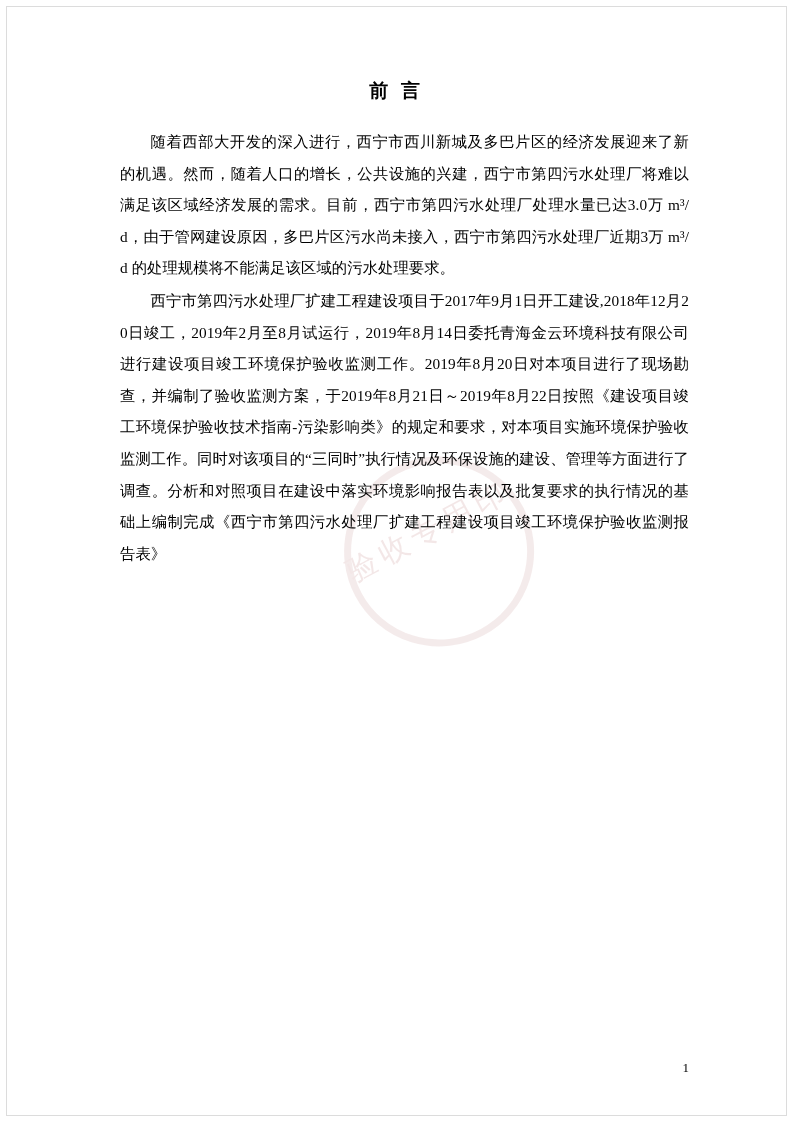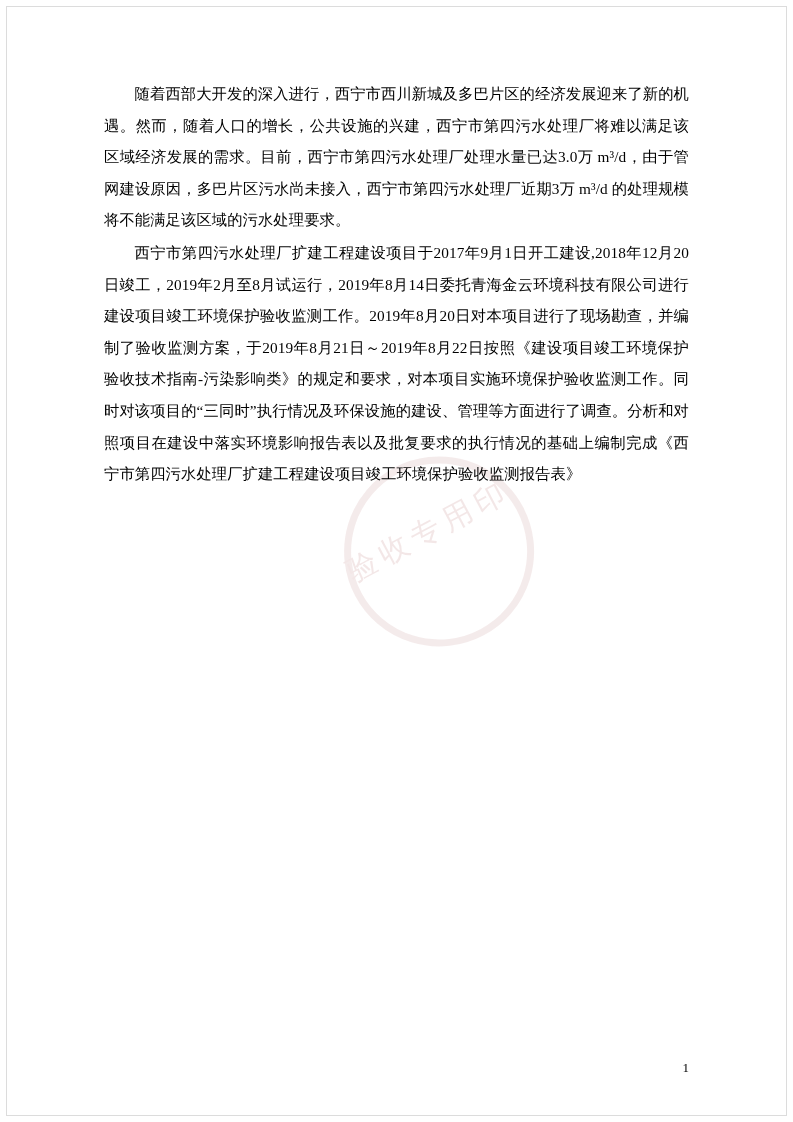--- a/index.html
+++ b/index.html
@@ -40,21 +40,21 @@
     letter-spacing: 4px;
     margin: 0 0 22px 0;
     font-family: "Liberation Serif", "DejaVu Serif", serif;
   }
   .para {
     font-size: 15.3px;
     line-height: 31.6px;
     text-align: justify;
     text-justify: inter-ideograph;
     text-indent: 2em;
-    margin: 0 0 1px 0;
+    margin: 0 0 1px 16px;
     letter-spacing: 0.1px;
     word-break: break-all;
   }
   .watermark {
     position: absolute;
     left: 300px;
     top: 430px;
     width: 300px;
     height: 220px;
     opacity: 0.13;
@@ -96,18 +96,19 @@
 
 <div class="page">
   <div class="page-border"></div>
 
   <div class="watermark">
     <div class="wm-ring"></div>
     <div class="wm-text">验收专用印</div>
   </div>
 
   <div class="content">
+    <h1 class="doc-title">前 言</h1>
     <p class="para">随着西部大开发的深入进行，西宁市西川新城及多巴片区的经济发展迎来了新的机遇。然而，随着人口的增长，公共设施的兴建，西宁市第四污水处理厂将难以满足该区域经济发展的需求。目前，西宁市第四污水处理厂处理水量已达3.0万 m³/d，由于管网建设原因，多巴片区污水尚未接入，西宁市第四污水处理厂近期3万 m³/d 的处理规模将不能满足该区域的污水处理要求。</p>
     <p class="para">西宁市第四污水处理厂扩建工程建设项目于2017年9月1日开工建设,2018年12月20日竣工，2019年2月至8月试运行，2019年8月14日委托青海金云环境科技有限公司进行建设项目竣工环境保护验收监测工作。2019年8月20日对本项目进行了现场勘查，并编制了验收监测方案，于2019年8月21日～2019年8月22日按照《建设项目竣工环境保护验收技术指南-污染影响类》的规定和要求，对本项目实施环境保护验收监测工作。同时对该项目的“三同时”执行情况及环保设施的建设、管理等方面进行了调查。分析和对照项目在建设中落实环境影响报告表以及批复要求的执行情况的基础上编制完成《西宁市第四污水处理厂扩建工程建设项目竣工环境保护验收监测报告表》</p>
   </div>
 
   <div class="page-number">1</div>
 </div>
 
 </body></html>

